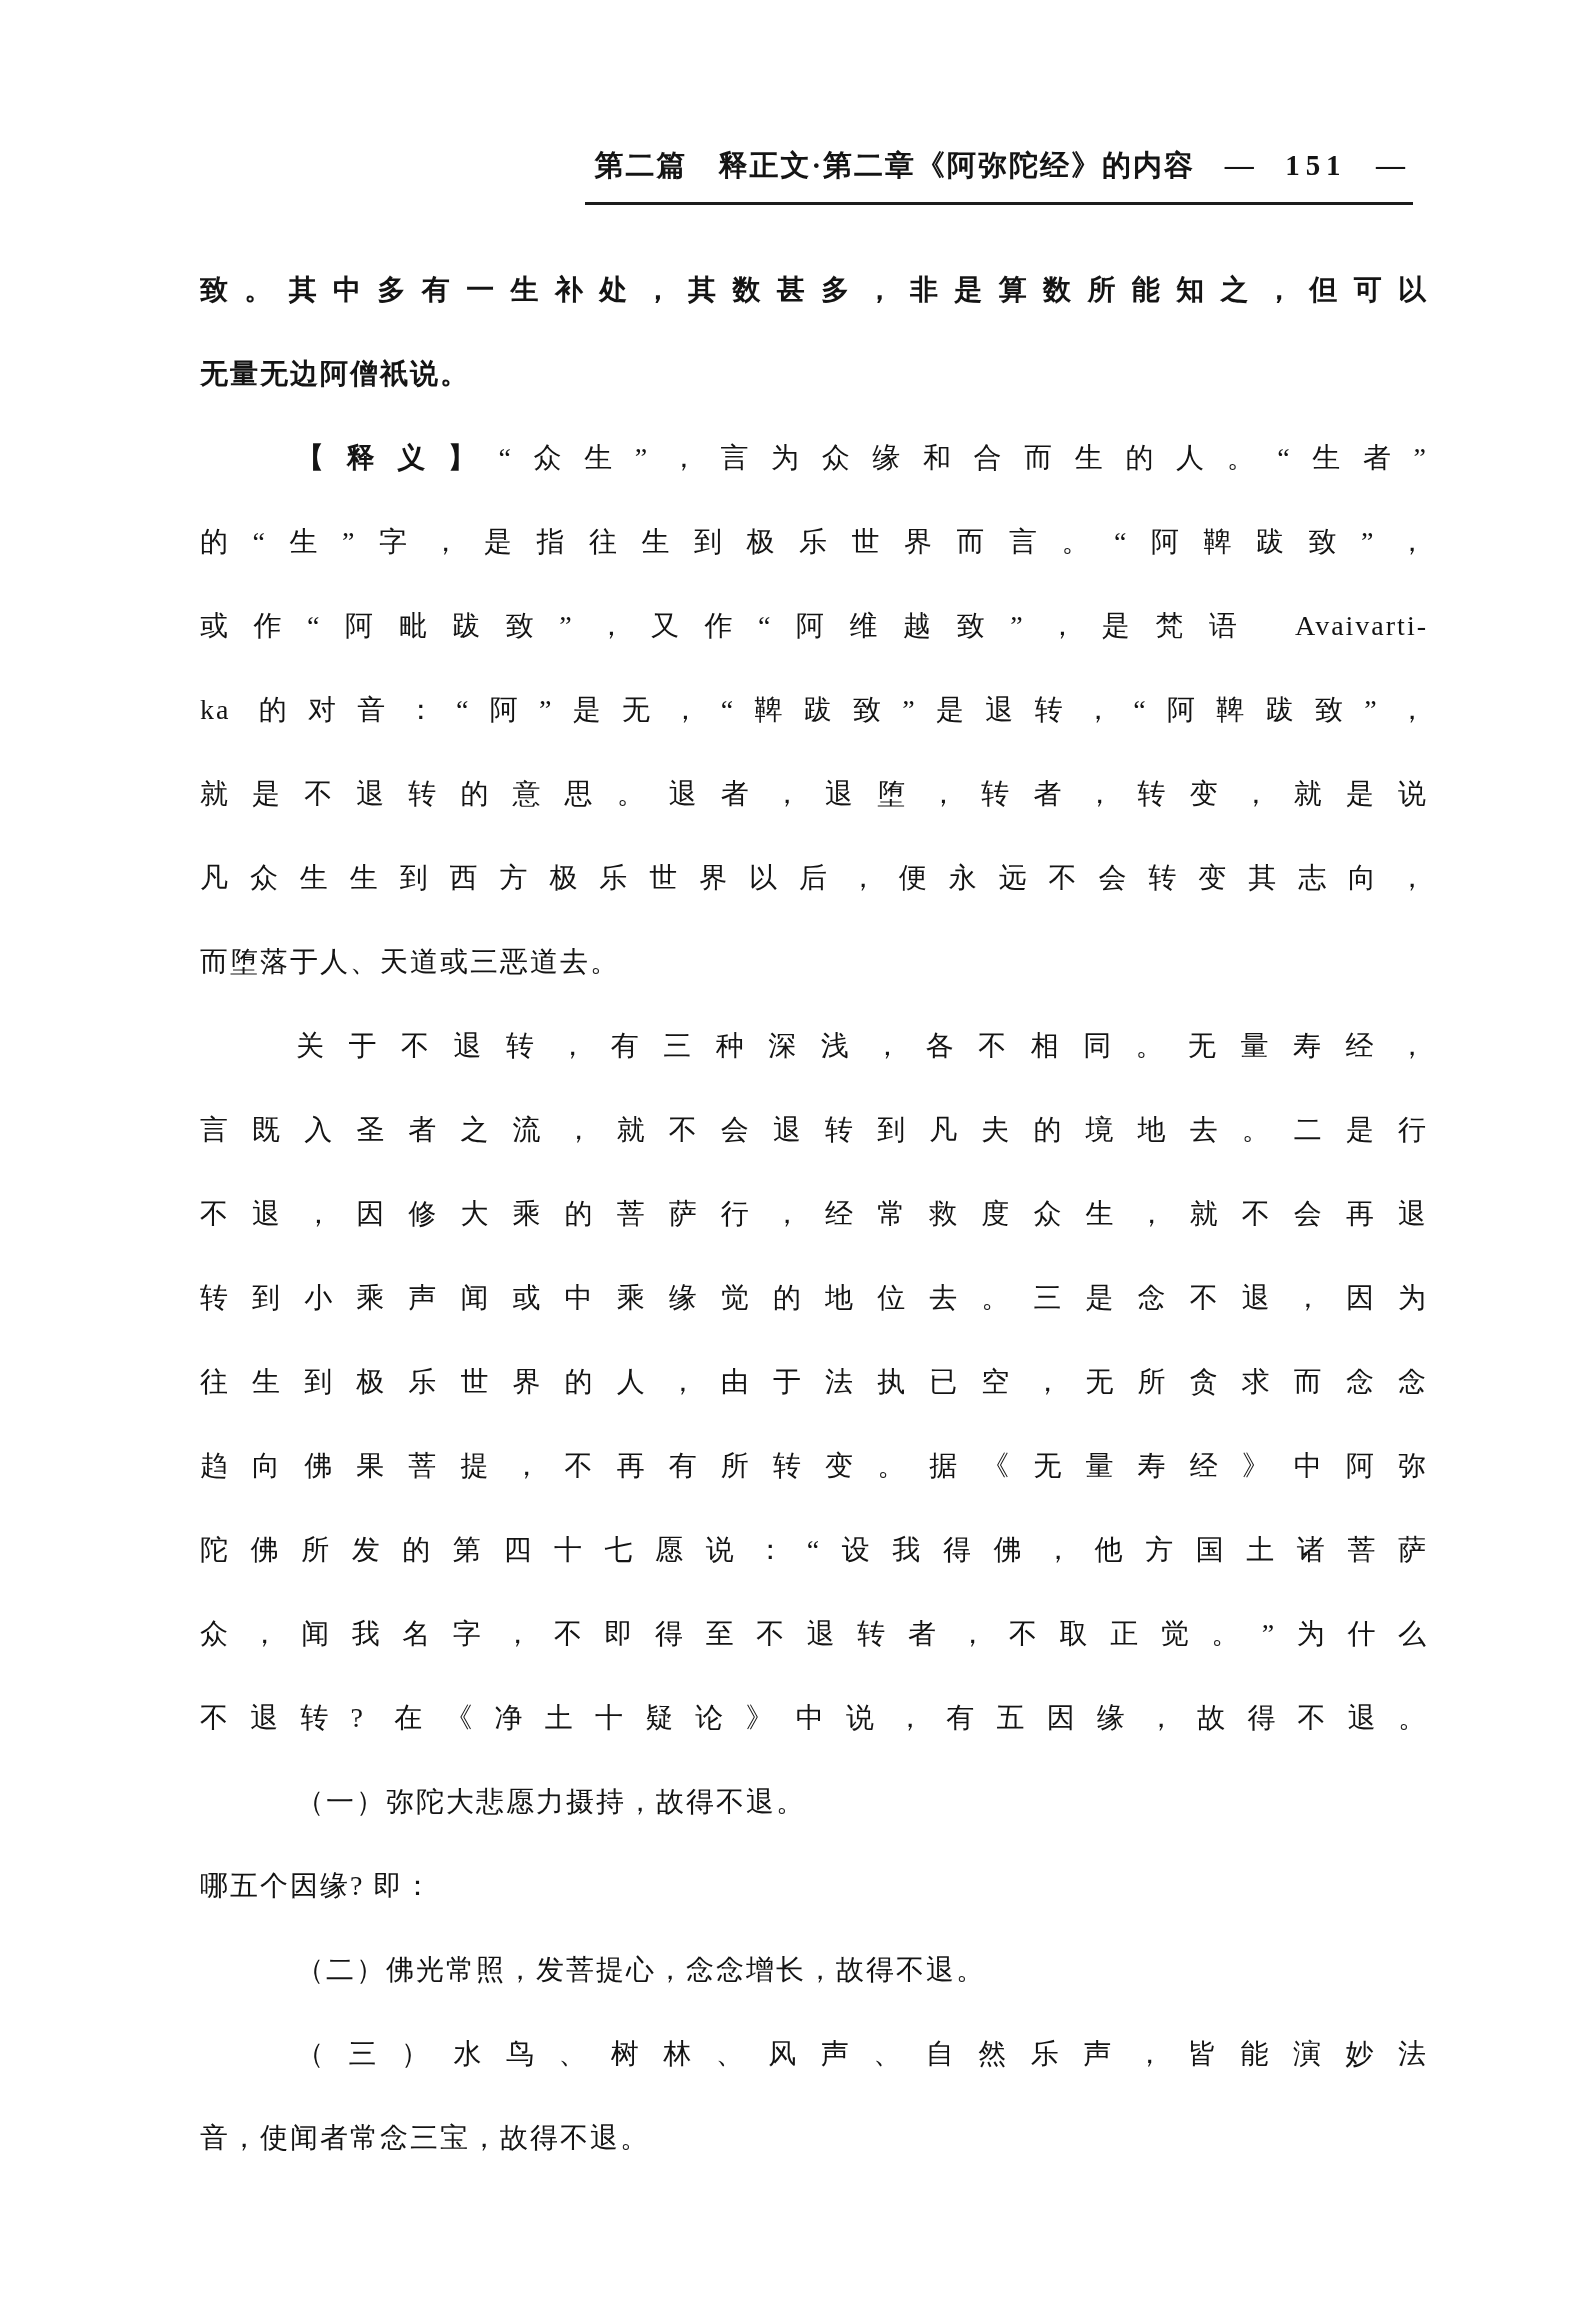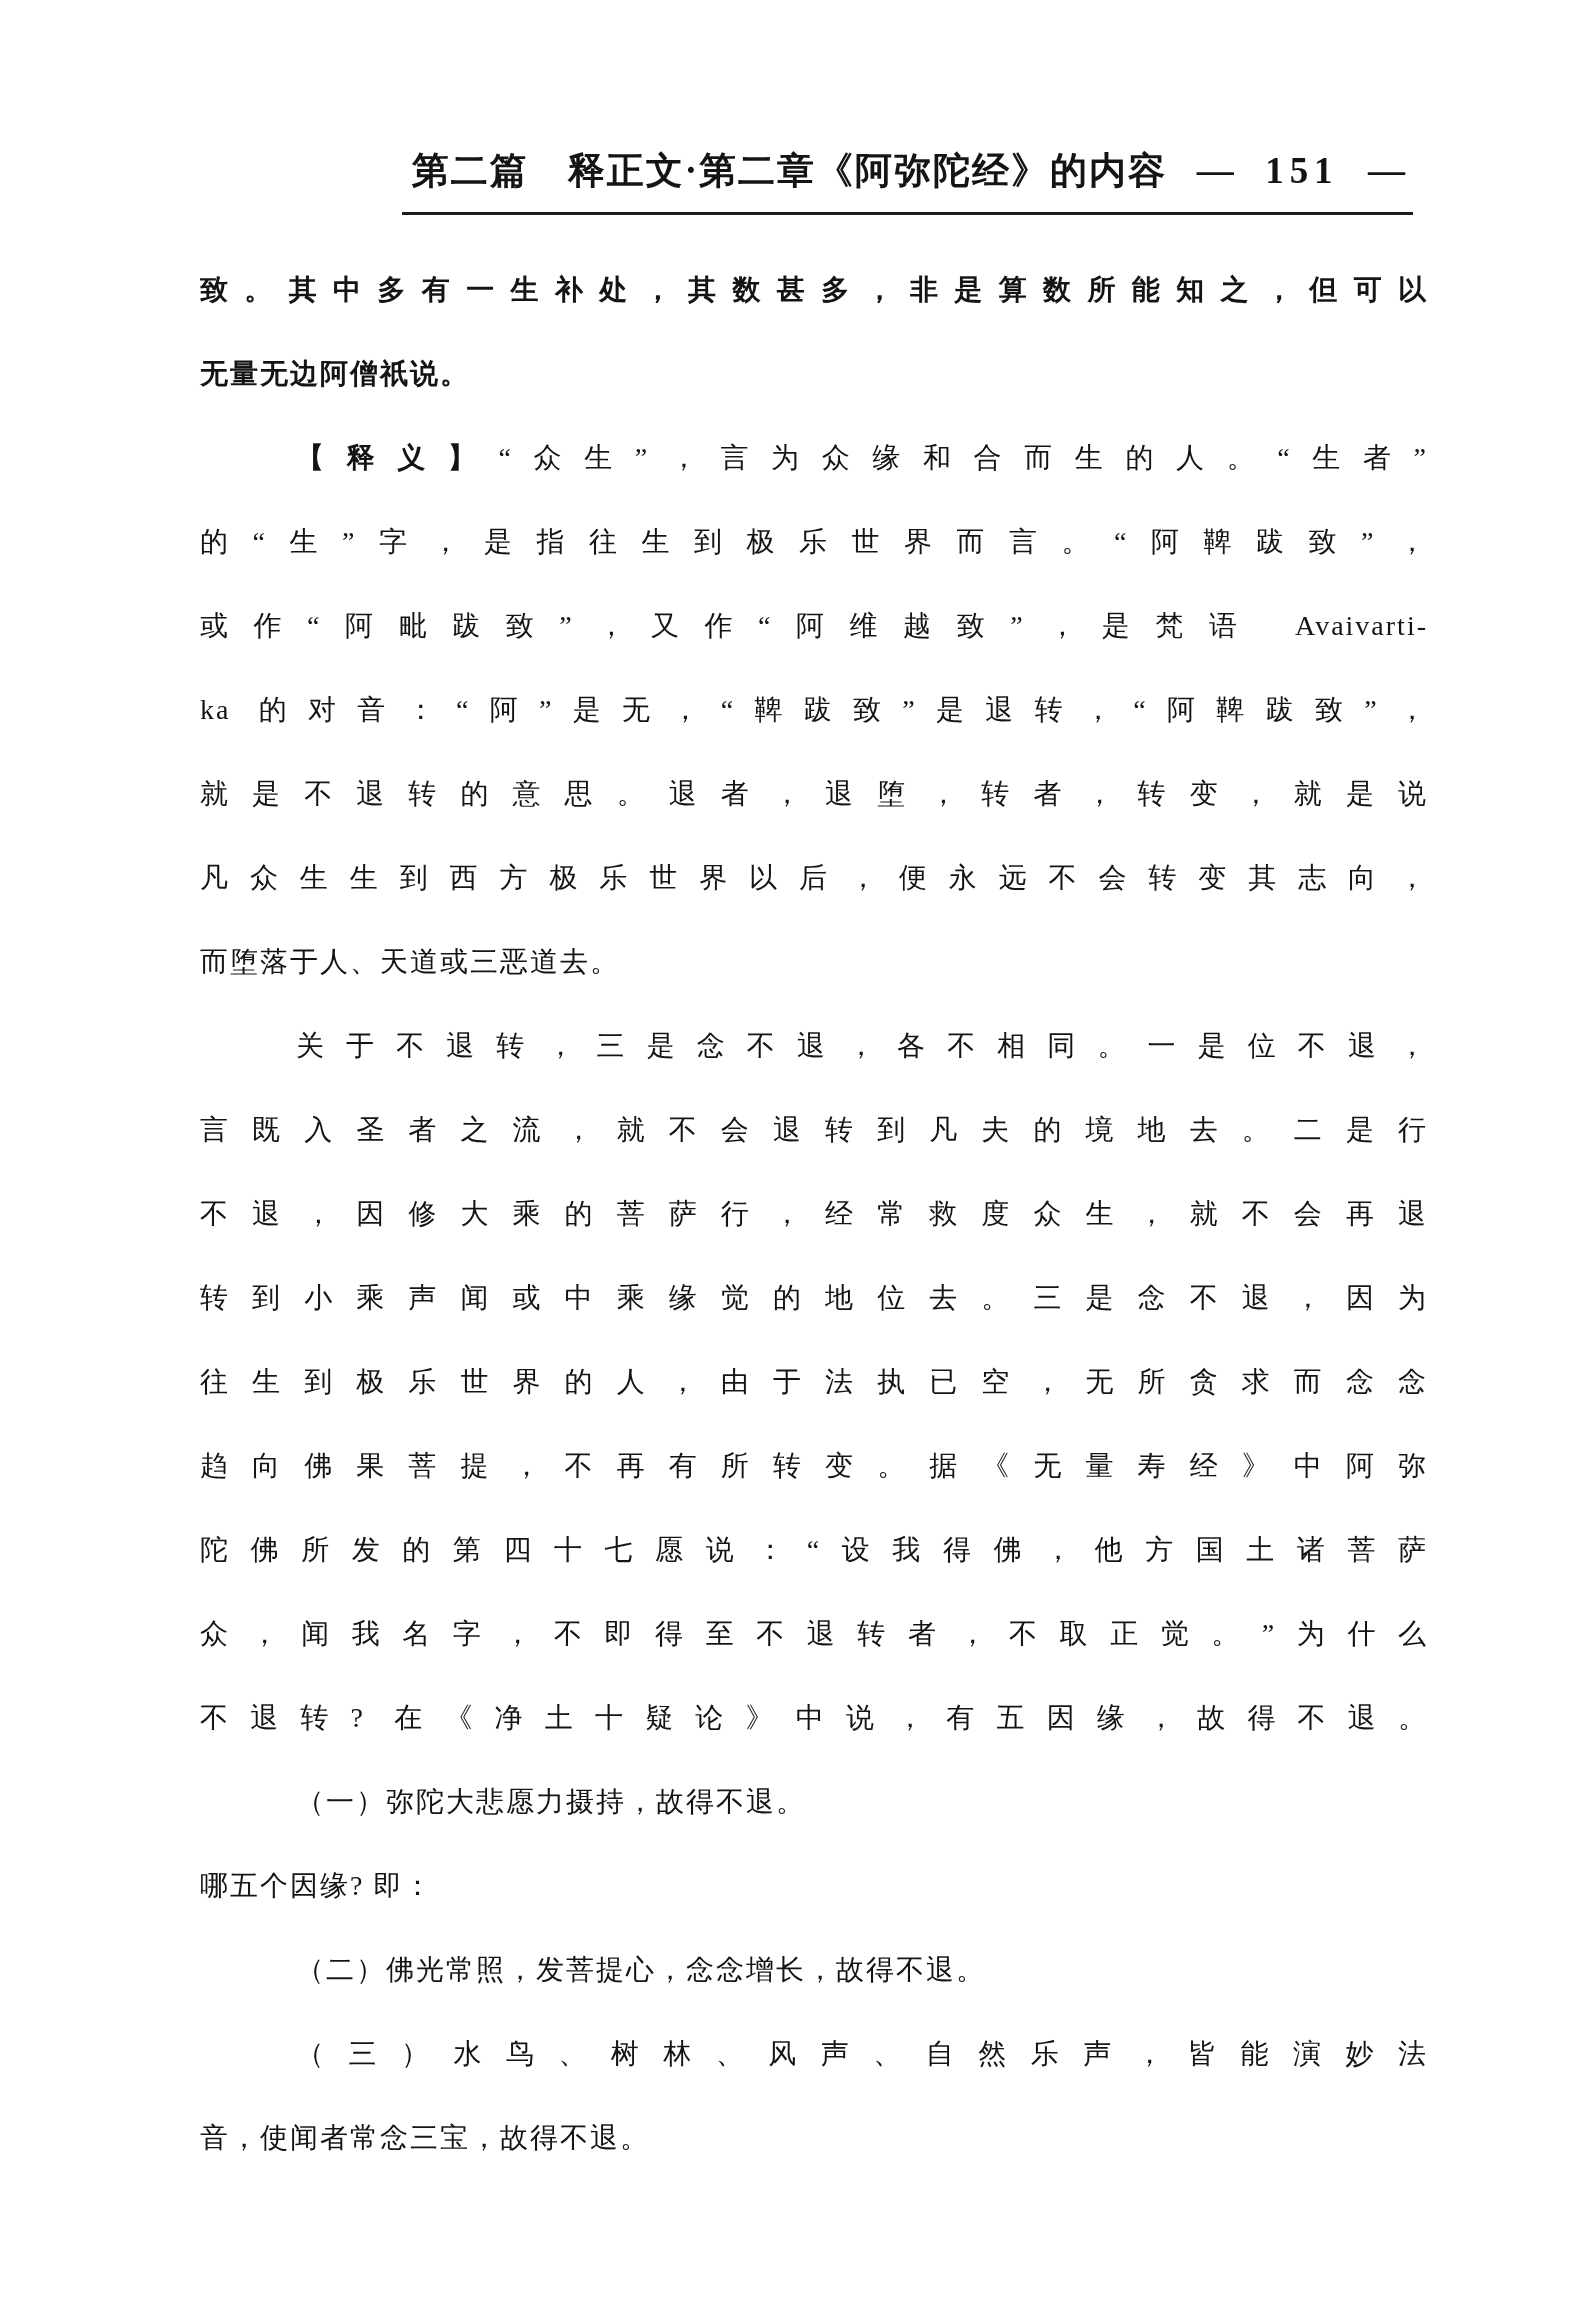--- a/index.html
+++ b/index.html
@@ -16,21 +16,21 @@
   
   .running-header {
     position: absolute;
     top: 146px;
     right: 163px;
     border-bottom: 3px solid #1c1c1c;
     padding: 0 5.9px 15.8px 9.9px;
     display: flex;
     align-items: baseline;
     gap: 29.6px;
-    font-size: 37px;
+    font-size: 29px;
     font-weight: 700;
     letter-spacing: 2px;
     white-space: nowrap;
   }
   .running-header .pagenum { letter-spacing: 5.9px; }
 
   
   .body-text {
     position: absolute;
     left: 200px;
@@ -72,21 +72,21 @@
 <div class="body-text">
   <div class="line bold j">致。其中多有一生补处，其数甚多，非是算数所能知之，但可以</div>
   <div class="line bold">无量无边阿僧祇说。</div>
   <div class="line j ind"><span class="marker">【释义】</span><span>“众生”，言为众缘和合而生的人。“生者”</span></div>
   <div class="line j">的“生”字，是指往生到极乐世界而言。“阿鞞跋致”，</div>
   <div class="line j">或作“阿毗跋致”，又作“阿维越致”，是梵语 Avaivarti-</div>
   <div class="line j">ka 的对音：“阿”是无，“鞞跋致”是退转，“阿鞞跋致”，</div>
   <div class="line j">就是不退转的意思。退者，退堕，转者，转变，就是说</div>
   <div class="line j">凡众生生到西方极乐世界以后，便永远不会转变其志向，</div>
   <div class="line">而堕落于人、天道或三恶道去。</div>
-  <div class="line j ind">关于不退转，三是念不退，各不相同。一是位不退，</div>
+  <div class="line j ind">关于不退转，有三种深浅，各不相同。无量寿经，</div>
   <div class="line j">言既入圣者之流，就不会退转到凡夫的境地去。二是行</div>
   <div class="line j">不退，因修大乘的菩萨行，经常救度众生，就不会再退</div>
   <div class="line j">转到小乘声闻或中乘缘觉的地位去。三是念不退，因为</div>
   <div class="line j">往生到极乐世界的人，由于法执已空，无所贪求而念念</div>
   <div class="line j">趋向佛果菩提，不再有所转变。据《无量寿经》中阿弥</div>
   <div class="line j">陀佛所发的第四十七愿说：“设我得佛，他方国土诸菩萨</div>
   <div class="line j">众，闻我名字，不即得至不退转者，不取正觉。”为什么</div>
   <div class="line j">不退转? 在《净土十疑论》中说，有五因缘，故得不退。</div>
   <div class="line ind">（一）弥陀大悲愿力摄持，故得不退。</div>
   <div class="line">哪五个因缘? 即：</div>

